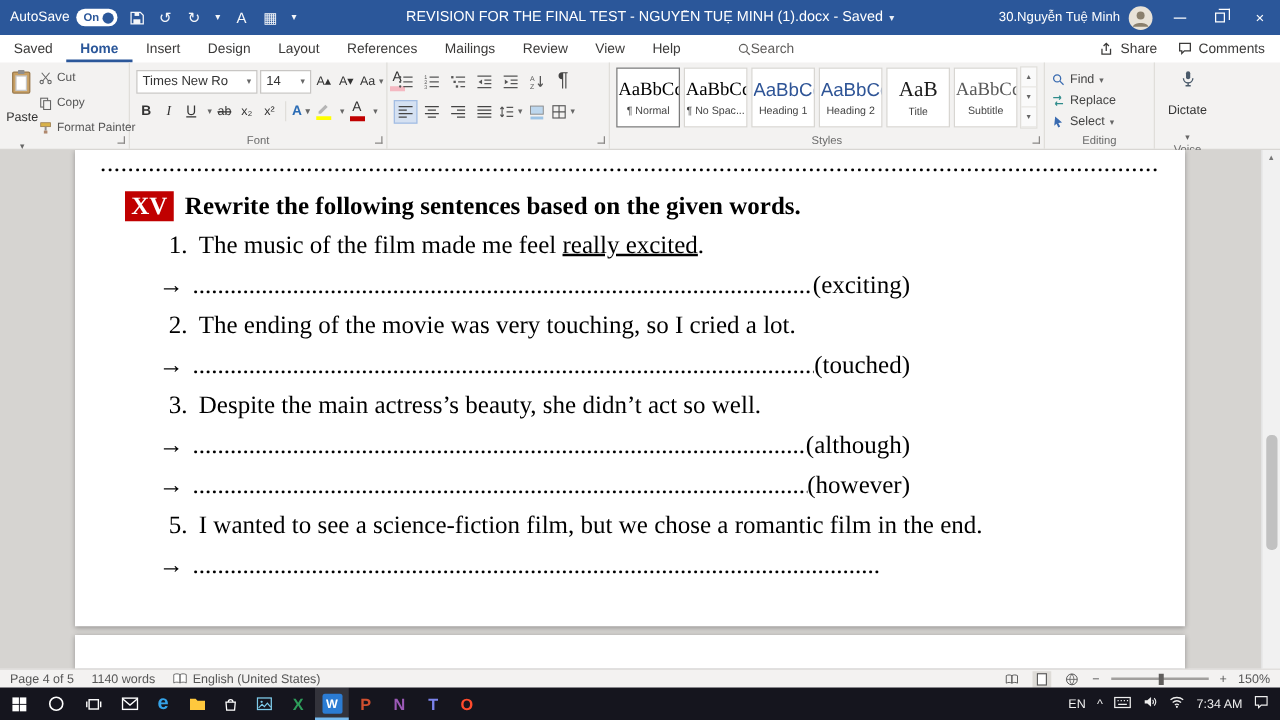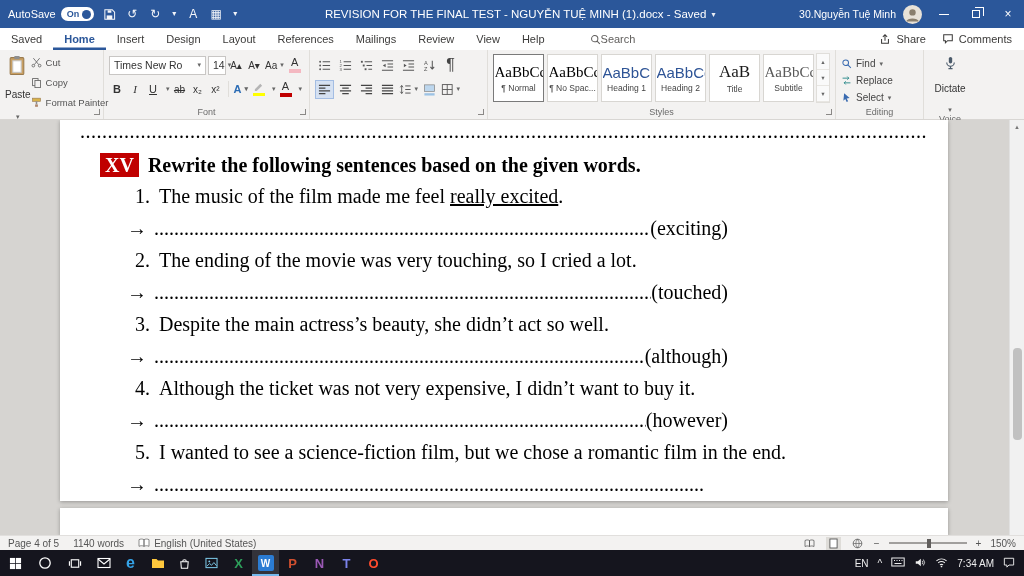--- a/index.html
+++ b/index.html
@@ -257,21 +257,21 @@
       <span class="dlg"></span>
     </div>
 
     <div class="rgroup g-font">
       <div class="rgroup-body fcol">
         <div class="frow">
           <span class="combo" style="width:97px">
               <span style="flex:1;overflow:hidden">Times New Ro</span>
               <span class="dd">▾</span>
             </span>
-          <span class="combo" style="width:18px">
+          <span class="combo" style="width:41px">
               <span style="flex:1">14</span>
               <span class="dd">▾</span>
             </span>
           <span class="fbtn fsmall">A▴</span>
           <span class="fbtn fsmall">A▾</span>
           <span class="fbtn fsmall">
               <span>Aa</span>
               <span class="dd8">▾</span>
             </span>
           <span class="fbtn fc">
@@ -517,21 +517,20 @@
           <span class="hint">(touched)</span>
         </div>
 
       <div class="ex-sent"><span class="num">3.</span><span>Despite the main actress’s beauty, she didn’t act so well.</span></div>
       <div class="ans">
           <span class="arrow">→</span>
           <span class="dots">..............................................................................................................</span>
           <span class="hint">(although)</span>
         </div>
 
-      <div class="ex-sent"><span class="num">4.</span><span>Although the ticket was not very expensive, I didn’t want to buy it.</span></div>
       <div class="ans">
           <span class="arrow">→</span>
           <span class="dots">..............................................................................................................</span>
           <span class="hint">(however)</span>
         </div>
 
       <div class="ex-sent"><span class="num">5.</span><span>I wanted to see a science-fiction film, but we chose a romantic film in the end.</span></div>
       <div class="ans">
           <span class="arrow">→</span>
           <span class="dots">..............................................................................................................</span>

